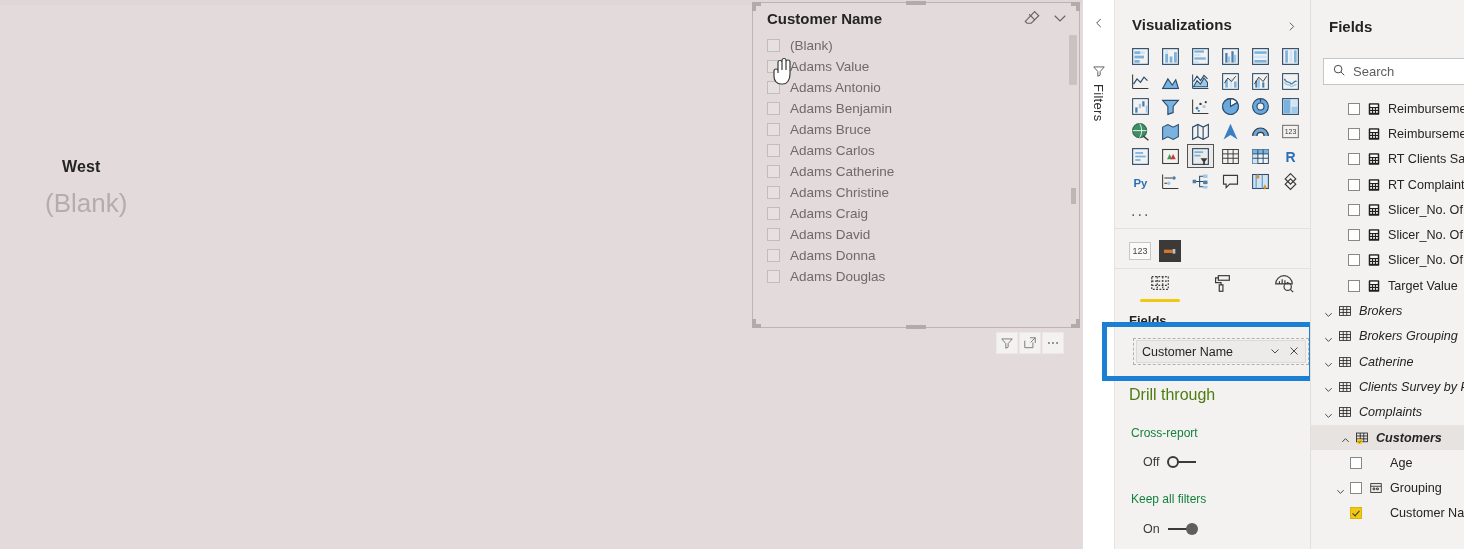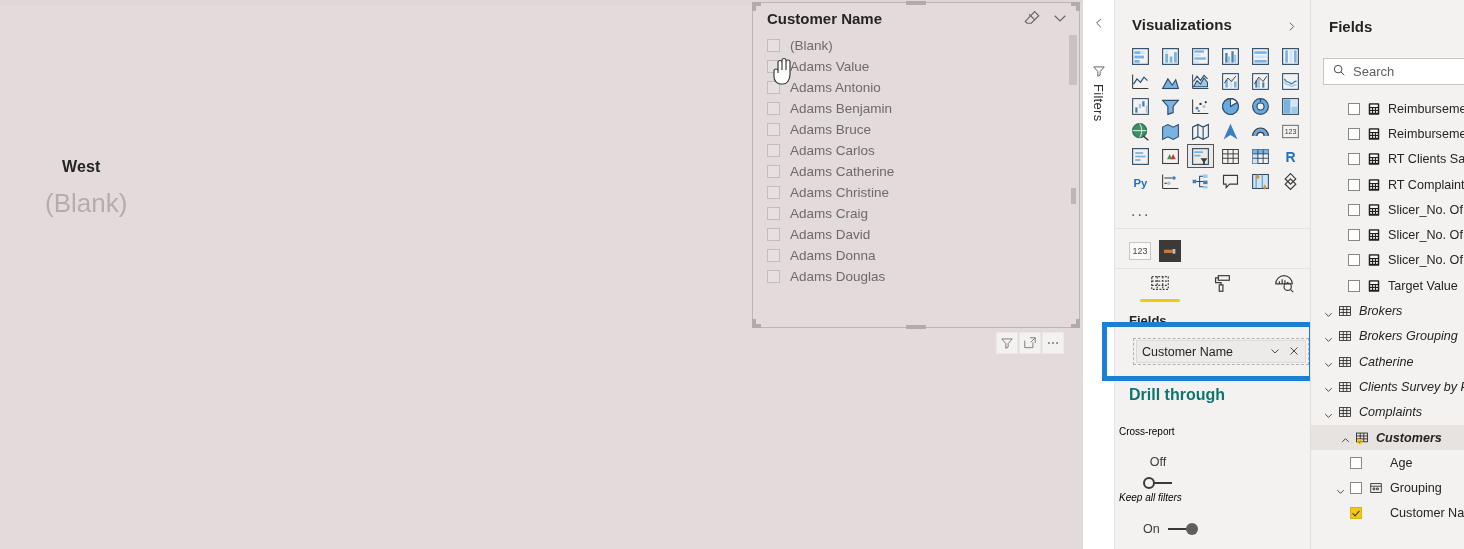--- a/index.html
+++ b/index.html
@@ -188,24 +188,24 @@
   }
   .well-chip-text { font-size: 12.5px; color:#252423; flex: 1; }
   .well-chip svg { width: 12px; height: 12px; color:#3b3a39; }
   .well-chip .x { margin-left: 7px; }
   .blue-box {
     position: absolute; left: 1102px; top: 322px; width: 212px; height: 59px;
     border: 5px solid #1b7fd4; background: transparent; pointer-events:none;
   }
   .drill-title {
     position: absolute; left: 14px; top: 386px;
-    font-size: 16px; color: #0f766e; font-weight: 700;
+    font-size: 16px; color: #4d7c0f; font-weight: 400;
   }
   .drill-sub {
-    position: absolute; left: 4px; font-size: 10px; color:#000000;
+    position: absolute; left: 16px; font-size: 12px; color:#15803d;
   }
   .toggle-row { position: absolute; left: 28px; display: flex; align-items: center; gap: 8px; }
   .toggle-label { font-size: 12.5px; color:#3b3a39; }
   .tg { width: 30px; height: 12px; position: relative; }
   .tg .track { position:absolute; left:7px; top:5px; width:22px; height:2px; background:#3b3a39; }
   .tg .knob-off { position:absolute; left:0; top:0; width:12px; height:12px; border:2px solid #3b3a39; border-radius:50%; background:#f3f2f1; }
   .tg .knob-on { position:absolute; right:0; top:0; width:12px; height:12px; border-radius:50%; background:#605e5c; }
   .tg.on .track { left:0; right:10px; width:22px; }
 
   
@@ -725,29 +725,29 @@
             <svg viewBox="0 0 24 24" fill="none" stroke="currentColor" stroke-width="1.8">
                 <path d="M5 5l14 14M19 5L5 19"></path>
               </svg>
           </span>
         </div>
       </div>
 
       <div class="drill-title">Drill through</div>
 
       <div class="drill-sub" style="top:426px;">Cross-report</div>
-      <div class="toggle-row" style="top:455px;flex-direction:column;">
+      <div class="toggle-row" style="top:455px;">
         <span class="toggle-label">Off</span>
         <span class="tg">
           <span class="track"></span>
             <span class="knob-off"></span>
         </span>
       </div>
 
-      <div class="drill-sub" style="top:492px;font-style:italic;">Keep all filters</div>
+      <div class="drill-sub" style="top:492px;">Keep all filters</div>
       <div class="toggle-row" style="top:522px;">
         <span class="toggle-label">On</span>
         <span class="tg on">
           <span class="track"></span>
             <span class="knob-on"></span>
         </span>
       </div>
     </div>
   </div>
 

